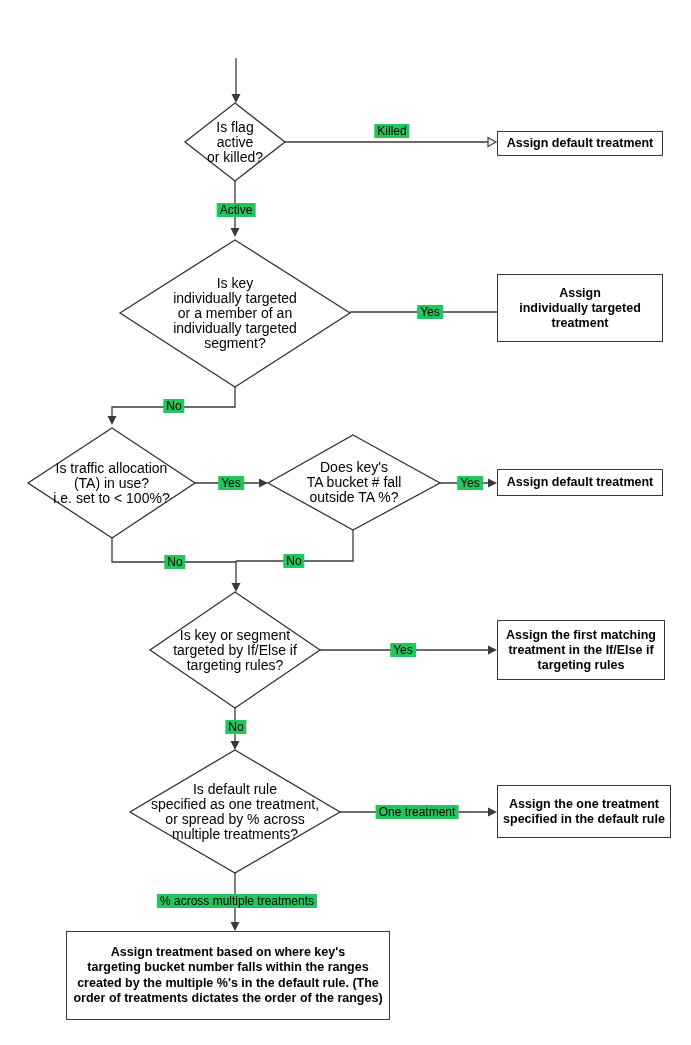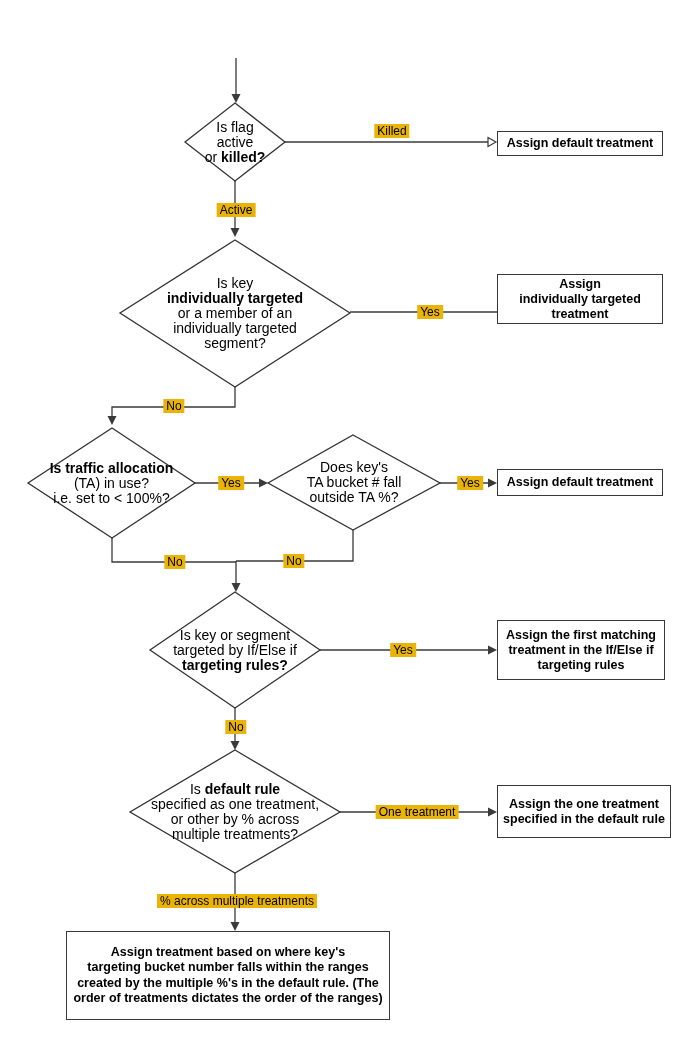--- a/index.html
+++ b/index.html
@@ -19,24 +19,24 @@
     border-width:2px; border-color:#1f1f1f; border-radius:9px;
     font-size:13px; line-height:16px;
   }
   .bigbox { line-height:15.5px; font-size:12.5px; }
 
   .dlabel {
     position:absolute; display:flex; flex-direction:column; align-items:center; justify-content:center;
     text-align:center; font-size:14px; line-height:15px; font-weight:normal;
   }
   .dlabel .ln { white-space:nowrap; }
-  .dlabel b { font-weight:bold; }
+  .dlabel b { font-weight:normal; }
 
   .edge-label {
-    position:absolute; transform:translate(-50%,-50%); background:#eab308;
+    position:absolute; transform:translate(-50%,-50%); background:#22c55e;
     padding:0 3px; font-size:12px; line-height:14px; white-space:nowrap;
   }
 </style>
 </head>
 <body>
 
 <div class="canvas">
 
   <svg class="wires" viewBox="0 0 691 1045">
     <g fill="none" stroke="#3a3a3a" stroke-width="1.3">
@@ -109,29 +109,29 @@
 
   <div class="dlabel" style="left:150px; top:592px; width:170px; height:116px;">
     <div class="ln">Is key or segment</div>
     <div class="ln">targeted by If/Else if</div>
     <div class="ln"><b>targeting rules?</b></div>
   </div>
 
   <div class="dlabel" style="left:130px; top:750px; width:210px; height:123px;">
     <div class="ln"><span>Is </span><b>default rule</b></div>
     <div class="ln">specified as one treatment,</div>
-    <div class="ln">or other by % across</div>
+    <div class="ln">or spread by % across</div>
     <div class="ln">multiple treatments?</div>
   </div>
 
   <div class="node" style="left:497px; top:131px; width:166px; height:25px;">
     <div class="ln">Assign default treatment</div>
   </div>
 
-  <div class="node" style="left:497px; top:274px; width:166px; height:50px;">
+  <div class="node" style="left:497px; top:274px; width:166px; height:68px;">
     <div class="ln">Assign</div>
     <div class="ln">individually targeted</div>
     <div class="ln">treatment</div>
   </div>
 
   <div class="node" style="left:497px; top:469px; width:166px; height:27px;">
     <div class="ln">Assign default treatment</div>
   </div>
 
   <div class="node" style="left:497px; top:620px; width:168px; height:60px;">

